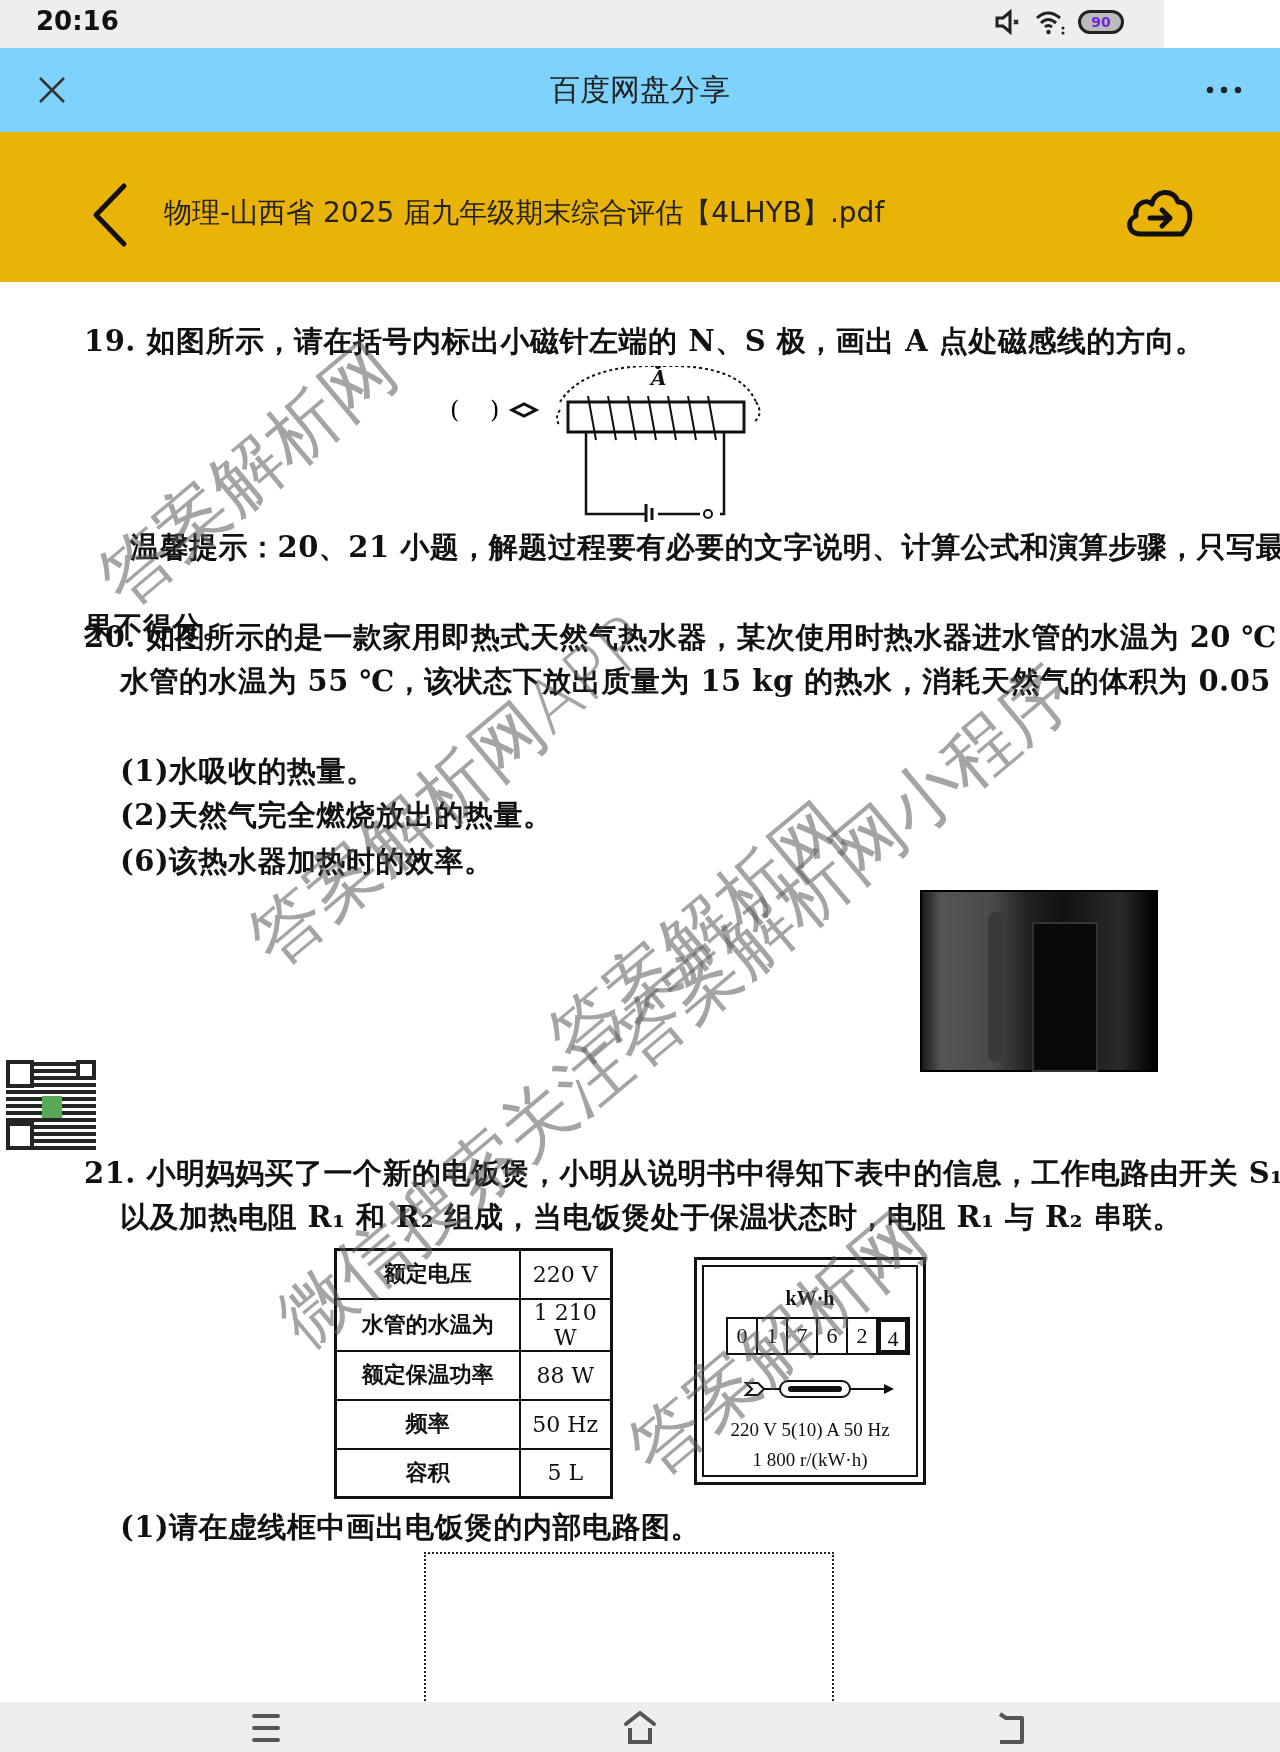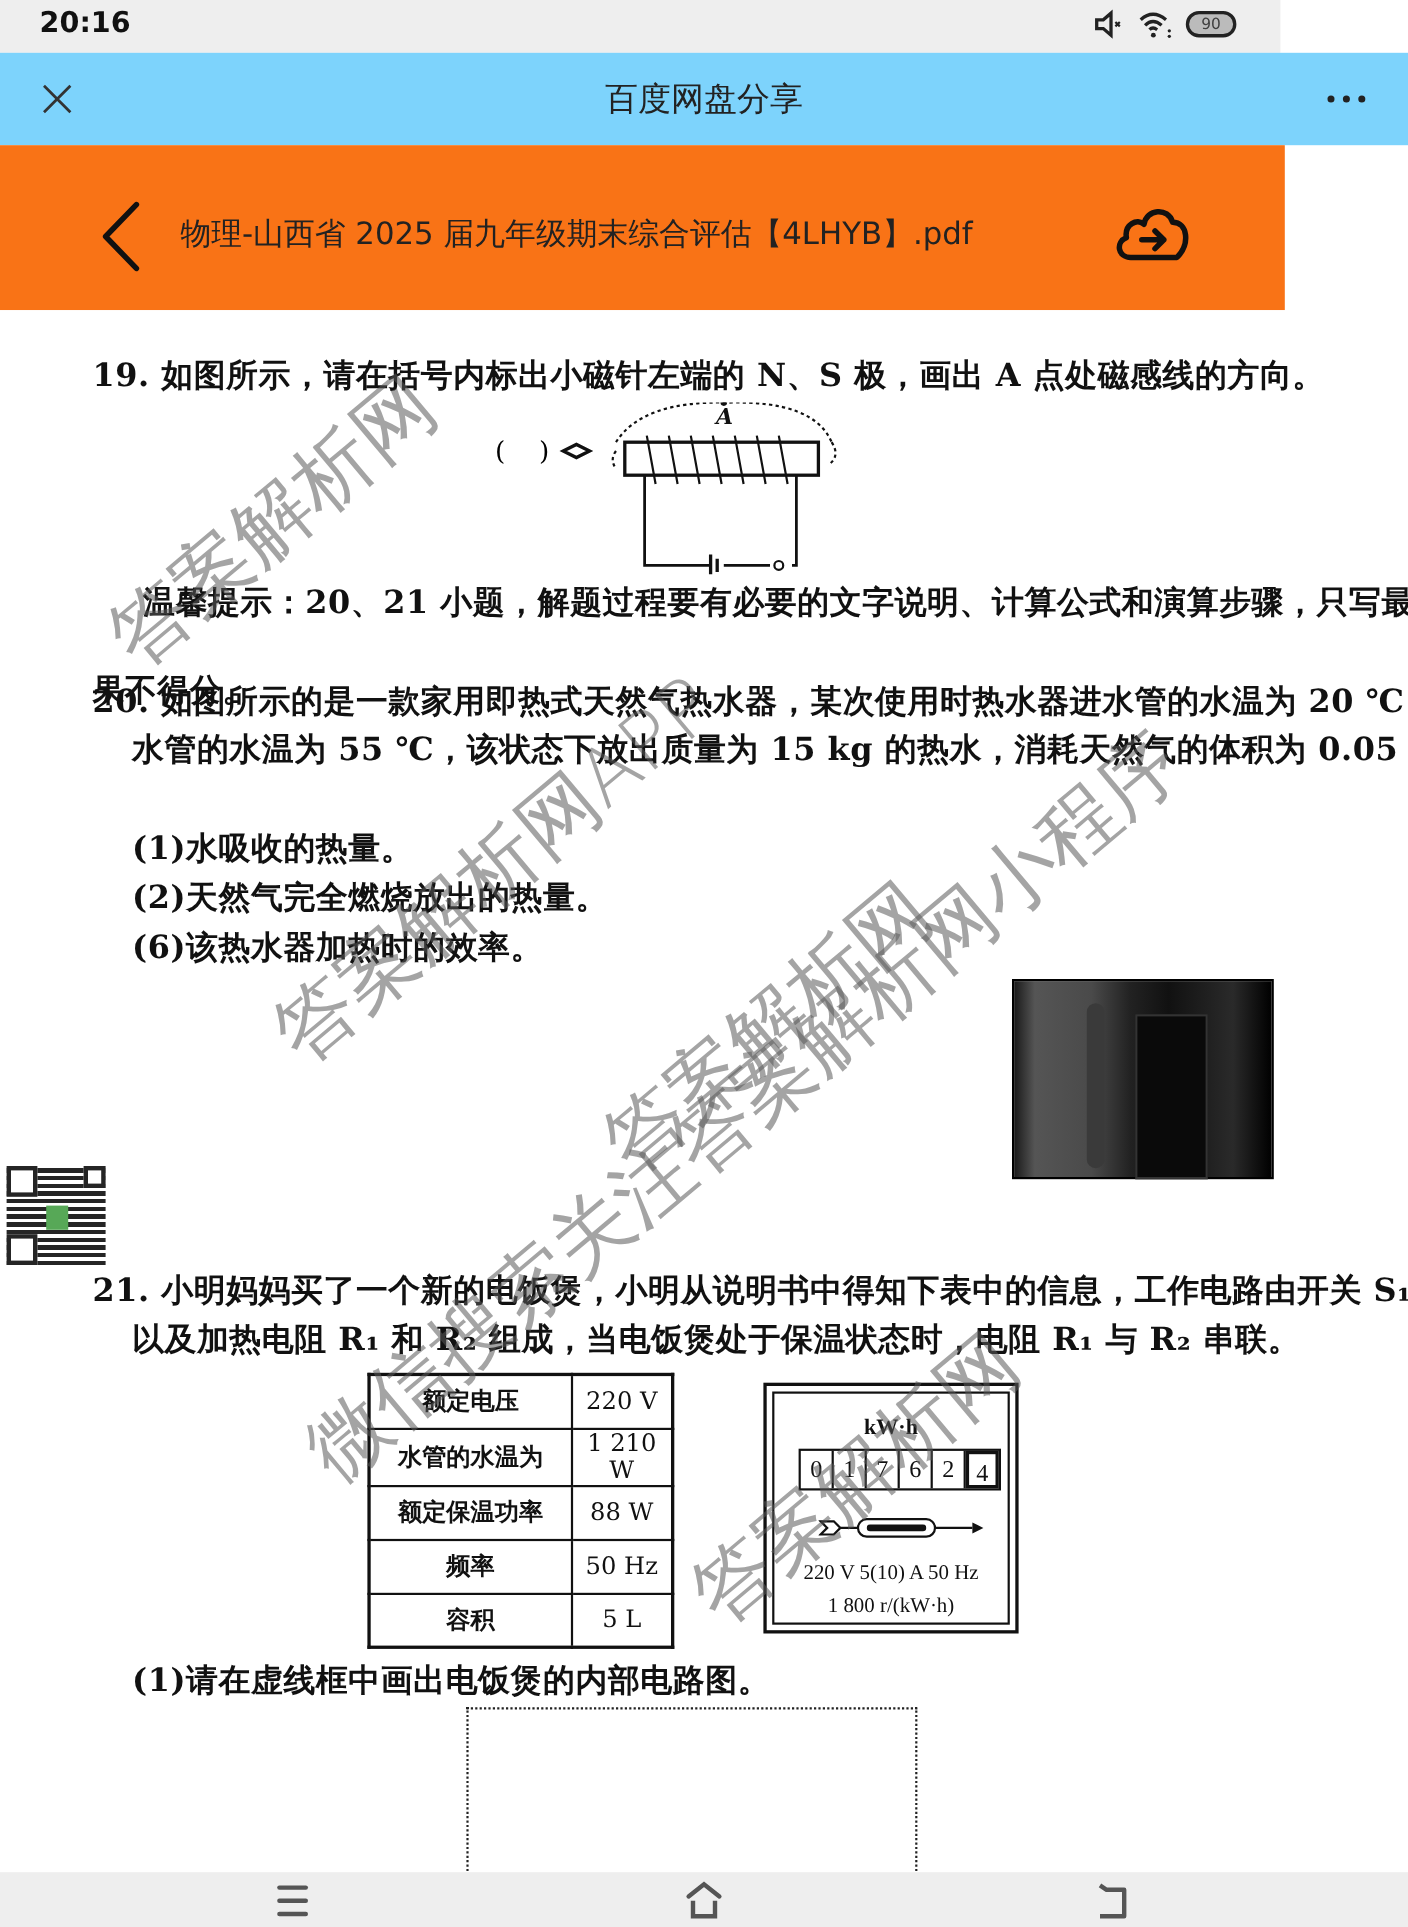--- a/index.html
+++ b/index.html
@@ -3,30 +3,30 @@
 <meta charset="utf-8">
 <style>
   * { box-sizing: border-box; margin: 0; padding: 0; }
   html, body { width: 1280px; height: 1752px; overflow: hidden; background: #ffffff; }
   body { position: relative; font-family: "DejaVu Sans", "Liberation Sans", sans-serif; color: #111; }
 
   
   .statusbar { position: absolute; left: 0; top: 0; width: 1164px; height: 48px; background: #eeeeee; }
   .status-time { position: absolute; left: 36px; top: 6px; font-size: 26px; font-weight: bold; color: #111; }
   .status-icons { position: absolute; right: 40px; top: 8px; display: flex; align-items: center; gap: 12px; }
-  .battery { width: 46px; height: 24px; border: 3px solid #222; border-radius: 12px; background: #bbb; font-size: 14px; font-weight: normal; display: flex; align-items: center; justify-content: center; color: #404040; }
+  .battery { width: 46px; height: 24px; border: 3px solid #222; border-radius: 12px; background: #bbb; font-size: 14px; font-weight: bold; display: flex; align-items: center; justify-content: center; color: #6d28d9; }
 
   
   .navbar { position: absolute; left: 0; top: 48px; width: 1280px; height: 84px; background: #7dd3fc; }
   .nav-close { position: absolute; left: 34px; top: 24px; width: 36px; height: 36px; cursor: pointer; }
   .nav-title { position: absolute; left: 0; right: 0; top: 22px; text-align: center; font-size: 30px; color: #222; }
   .nav-more { position: absolute; right: 34px; top: 24px; width: 44px; height: 36px; cursor: pointer; }
 
   
-  .docheader { position: absolute; left: 0; top: 132px; width: 1168px; height: 150px; background: #f97316; }
+  .docheader { position: absolute; left: 0; top: 132px; width: 1280px; height: 150px; background: #eab308; }
   .doc-back { position: absolute; left: 88px; top: 50px; width: 44px; height: 66px; cursor: pointer; }
   .doc-title { position: absolute; left: 164px; top: 62px; font-size: 28px; color: #222; white-space: nowrap; }
   .doc-save { position: absolute; right: 82px; top: 46px; width: 76px; height: 70px; cursor: pointer; }
 
   
   .page { position: absolute; left: 0; top: 282px; width: 1280px; height: 1420px; background: #fff; overflow: hidden; }
   .q { position: absolute; font-family: "DejaVu Serif", "Liberation Serif", serif; font-weight: bold; font-size: 29px; color: #111; white-space: nowrap; letter-spacing: 0.5px; }
 
   .photo { position: absolute; left: 920px; top: 608px; width: 238px; height: 182px; background: linear-gradient(90deg, #1a1a1a 0%, #555 8%, #4a4a4a 30%, #222 45%, #111 60%, #2a2a2a 85%, #000 100%); border: 2px solid #000; }
   .photo .door { position: absolute; left: 110px; top: 30px; width: 66px; height: 150px; background: #0a0a0a; border: 2px solid #333; }

